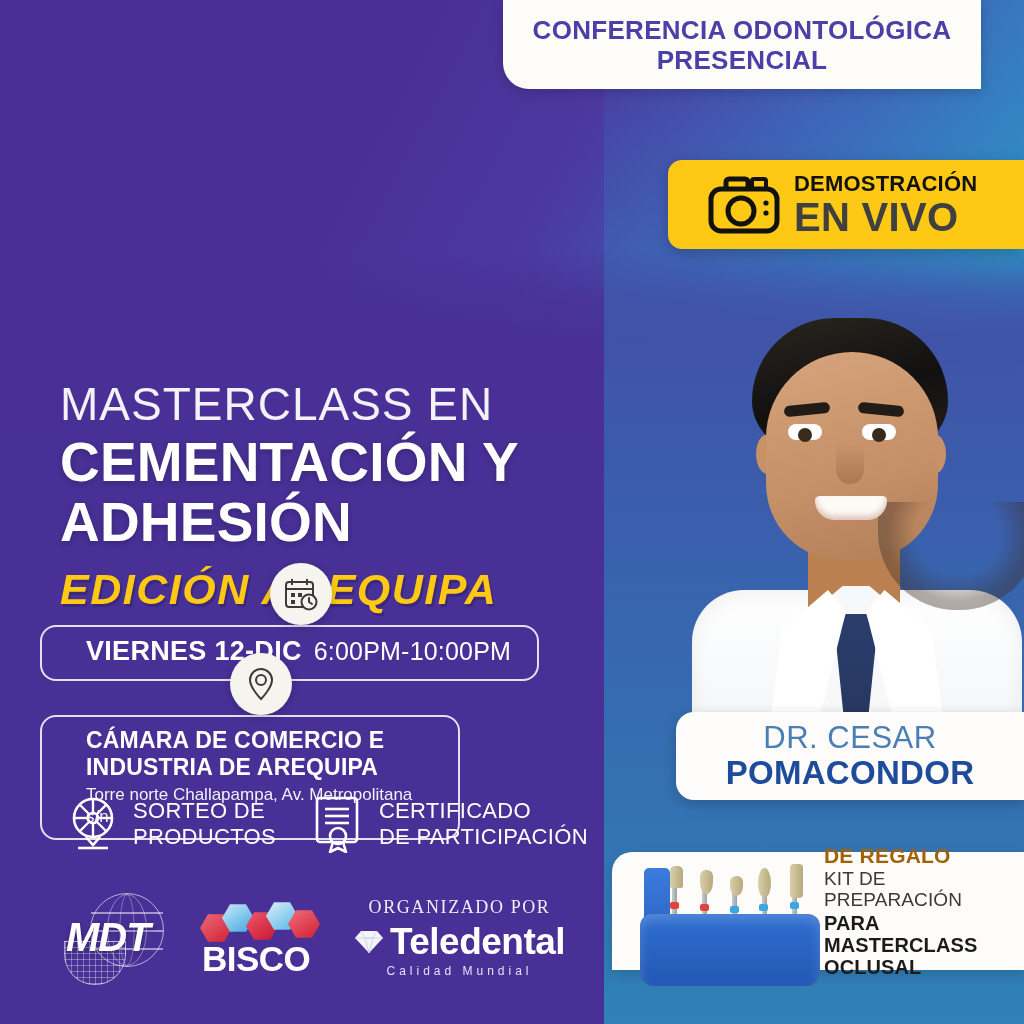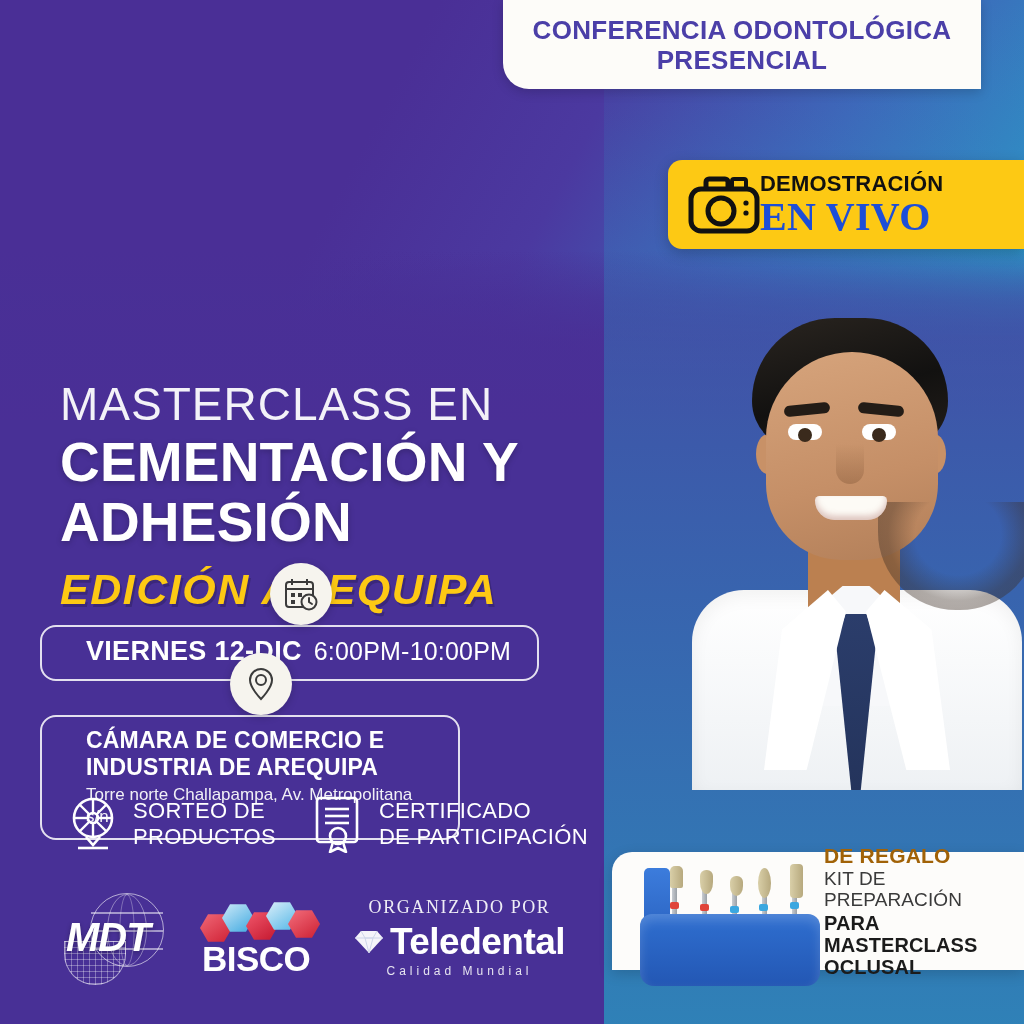--- a/index.html
+++ b/index.html
@@ -89,26 +89,26 @@
   .header-panel{position:absolute;left:503px;top:0;width:478px;height:89px;
     background:#fdfcf9;border-bottom-left-radius:26px;
     display:flex;flex-direction:column;align-items:center;justify-content:center;
     box-shadow:0 3px 12px rgba(0,0,0,.18);}
   .header-panel .l1,.header-panel .l2{color:#4b3fa8;font-weight:bold;letter-spacing:.3px;
     font-size:26px;line-height:30px;text-align:center;}
 
   
   .live-badge{position:absolute;left:668px;top:160px;width:356px;height:89px;
     background:#fdc914;border-top-left-radius:14px;border-bottom-left-radius:14px;
-    display:flex;align-items:center;padding-left:20px;
+    display:flex;align-items:center;gap:14px;padding-left:40px;
     box-shadow:0 4px 14px rgba(0,0,0,.22);}
   .cam-icon{width:72px;height:60px;flex:0 0 auto;}
   .live-text{display:flex;flex-direction:column;line-height:1;}
   .live-text .t1{font-size:22px;font-weight:bold;color:#111;letter-spacing:.2px;}
-  .live-text .t2{font-size:40px;font-weight:bold;color:#1d4ed8;letter-spacing:.3px;margin-top:2px;font-family:Liberation Serif, serif;}
+  .live-text .t2{font-size:40px;font-weight:bold;color:#404040;letter-spacing:.3px;margin-top:2px;}
 
   
   .title-wrap{position:absolute;left:60px;top:378px;width:720px;}
   .t-master{color:#f3f2f8;font-size:46px;line-height:52px;letter-spacing:1px;font-weight:400;}
   .t-main{color:#ffffff;font-size:55px;line-height:60px;font-weight:bold;letter-spacing:.2px;margin-top:2px;
     text-shadow:0 2px 6px rgba(0,0,0,.22);}
   .t-edition{color:#fdc914;font-size:43px;line-height:50px;font-weight:bold;font-style:italic;
     letter-spacing:1.5px;margin-top:12px;text-shadow:2px 3px 0 rgba(0,0,0,.18);}
 
   
@@ -445,20 +445,24 @@
           <path d="M7 2 h16 l6 7 l-14 15 L1 9 z" fill="#ffffff" opacity=".95"></path>
           <path d="M7 2 l4 7 h8 l4-7 M1 9 h28 M11 9 l4 15 l4-15" fill="none" stroke="#cfd6ea" stroke-width="1"></path>
         </svg>
         <span class="tele-name">Teledental</span>
       </div>
       <div class="tele-sub">Calidad Mundial</div>
     </div>
 
   </div>
 
+  <div class="nameplate">
+    <span class="np1">DR. CESAR</span>
+    <span class="np2">POMACONDOR</span>
+  </div>
 
   <div class="gift">
     <div class="burkit">
       <div class="bur-back"></div>
       <div class="bur-shank" style="left:38px;top:16px;height:56px"></div>
       <div class="bur-head" style="left:36px;top:8px;height:22px;border-radius:5px 5px 2px 2px;"></div>
       <div class="bur-ring" style="left:36px;top:44px;background:#e0443a"></div>
       <div class="bur-shank" style="left:68px;top:20px;height:52px"></div>
       <div class="bur-head" style="left:66px;top:12px;height:24px;border-radius:6px 6px 50% 50%;"></div>
       <div class="bur-ring" style="left:66px;top:46px;background:#e0443a"></div>

